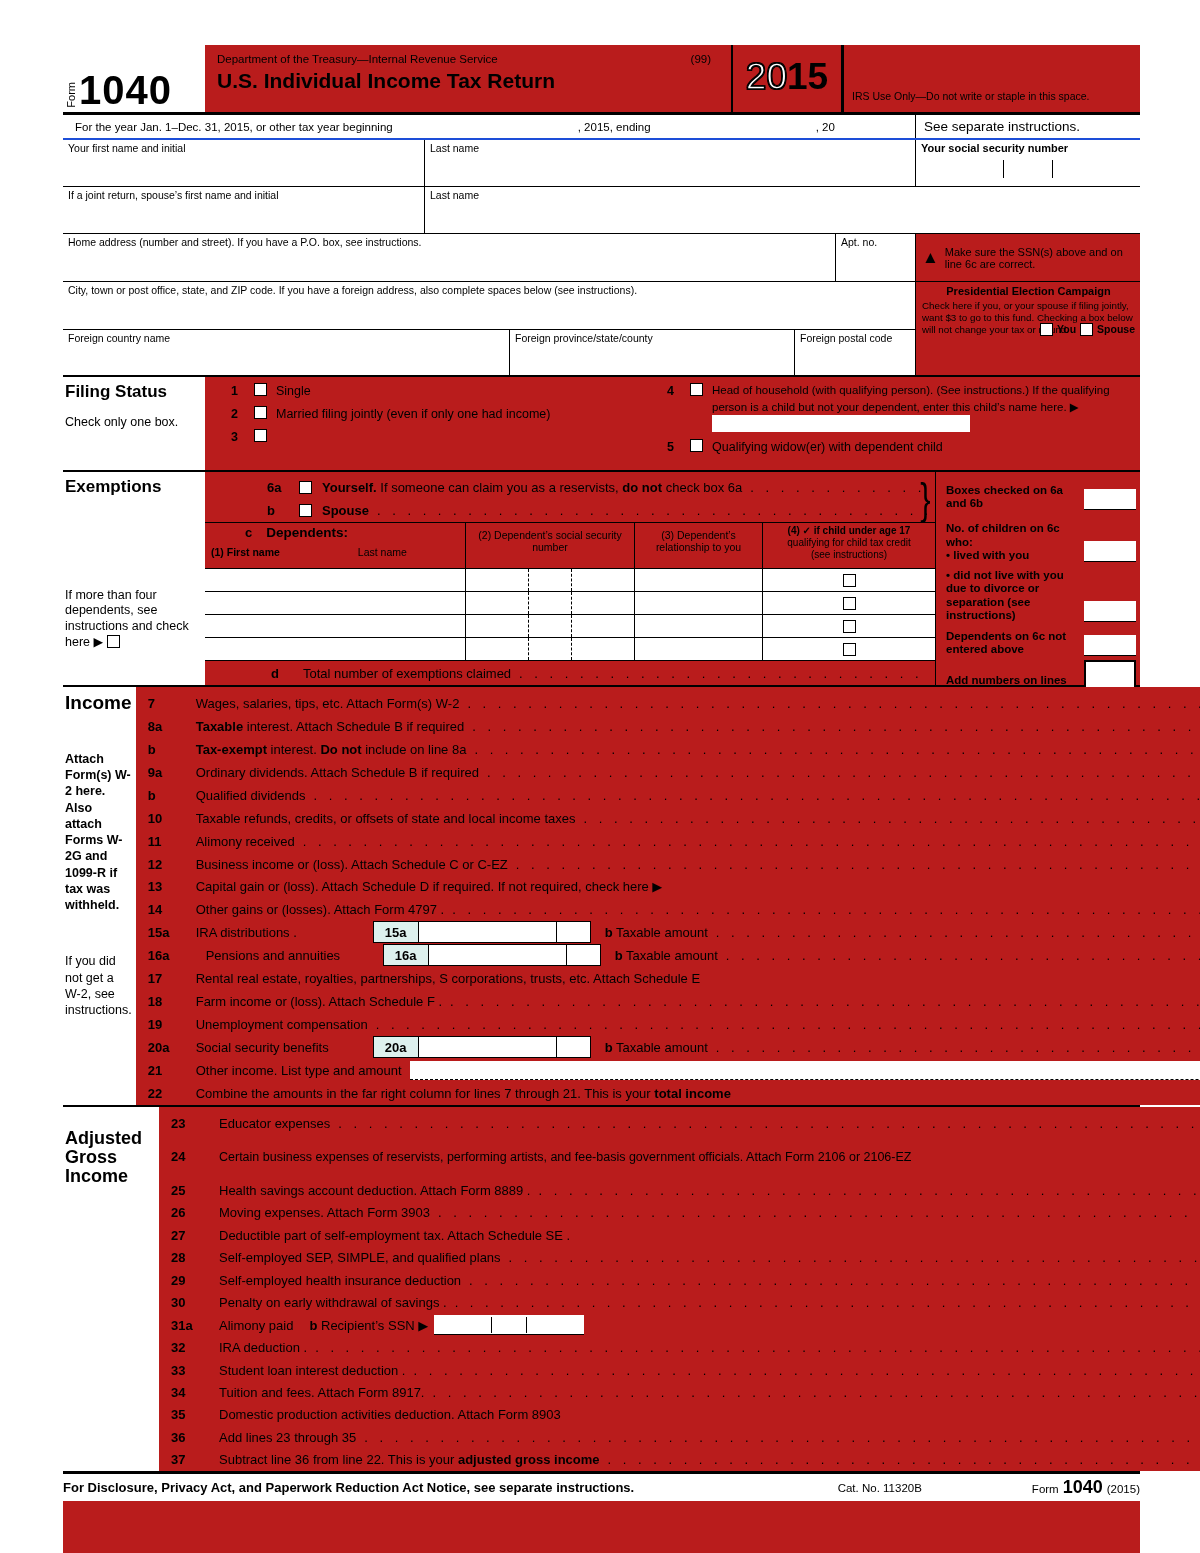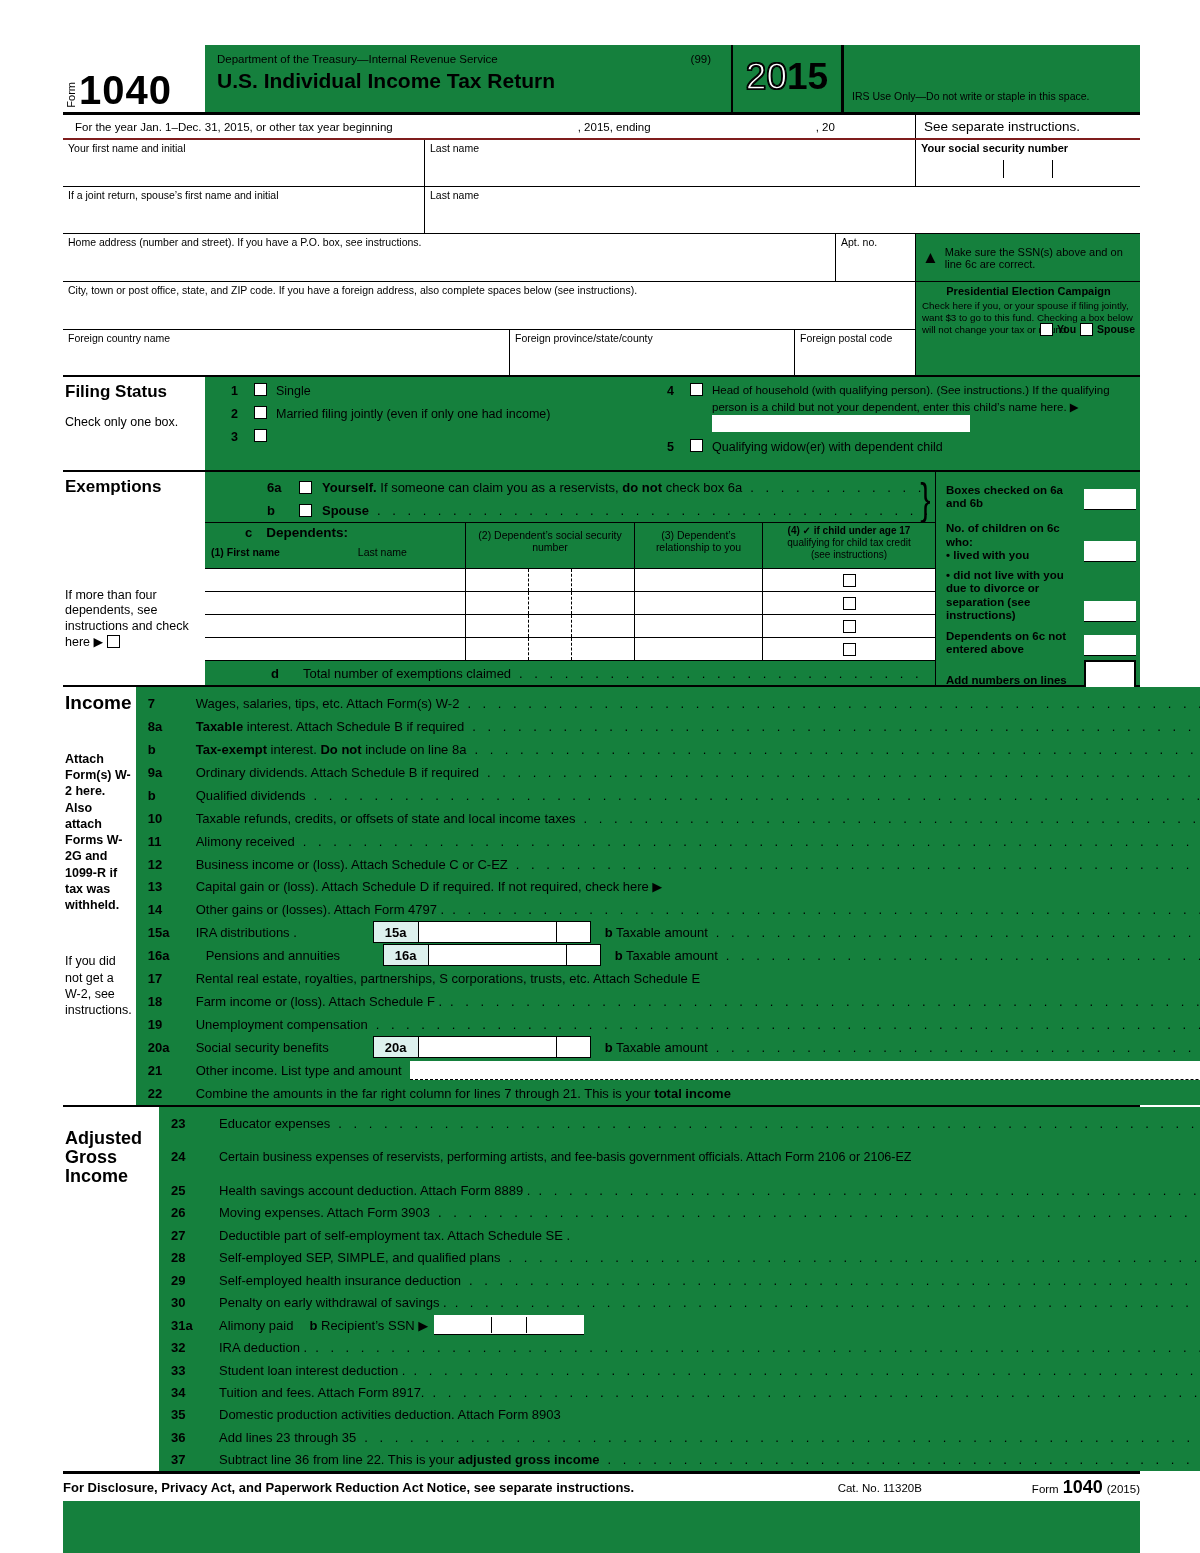--- a/index.html
+++ b/index.html
@@ -3,41 +3,41 @@
 <meta charset="utf-8">
 <style>
   * { margin:0; padding:0; box-sizing:border-box; }
   html,body { background:#888; }
   .page {
     position:relative; width:1200px; height:1553px; background:#fff;
     font-family:"Liberation Sans", sans-serif; color:#000; overflow:hidden;
     margin:0 auto;
   }
   .inner { margin:0 60px 0 63px; width:1077px; }
-  .band { background:#15803d; }
+  .band { background:#b91c1c; }
 
   
   .topgap { height:45px; }
   .hdr { display:flex; height:70px; border-bottom:3px solid #000; }
   .hdr-form { width:142px; background:#fff; display:flex; align-items:flex-end; padding:0 0 4px 2px; }
   .hdr-form .vert { writing-mode:vertical-rl; transform:rotate(180deg); font-size:11px; margin-right:2px; }
   .hdr-form .f1040 { font-size:40px; font-weight:bold; letter-spacing:1px; line-height:0.9; }
   .hdr-mid { flex:1; padding:8px 6px 4px 12px; }
   .hdr-dept { font-size:11.5px; display:flex; }
   .hdr-dept .d99 { margin-left:auto; padding-right:14px; }
   .hdr-title { font-size:21px; font-weight:bold; margin-top:4px; }
   .hdr-year { width:112px; border-left:2px solid #000; border-right:2px solid #000;
               display:flex; align-items:center; justify-content:center; font-size:37px; padding-bottom:4px; }
   .y-outline { color:#fff; -webkit-text-stroke:1.3px #000;
                text-shadow:-1px -1px 0 #000,1px -1px 0 #000,-1px 1px 0 #000,1px 1px 0 #000; }
   .y-bold { font-weight:bold; }
   .hdr-omb { width:140px; display:flex; align-items:flex-end; padding:0 4px 10px 8px; font-size:11.5px; }
   .hdr-irs { width:297px; border-left:1.5px solid #000; display:flex; align-items:flex-end; padding:0 2px 10px 8px; font-size:10.5px; }
 
-  .yearrow { display:flex; height:25px; border-bottom:2px solid #7f1d1d; align-items:center; font-size:11.5px; }
+  .yearrow { display:flex; height:25px; border-bottom:2px solid #1d4ed8; align-items:center; font-size:11.5px; }
   .yearrow .yl { padding-left:12px; }
   .yearrow .ym { margin-left:185px; }
   .yearrow .ye { margin-left:165px; }
   .yearrow .sep-instr { margin-left:auto; width:225px; border-left:1.5px solid #000; align-self:stretch;
                         display:flex; align-items:center; padding-left:8px; font-size:13.5px; }
 
   
   .frow { display:flex; border-bottom:1.5px solid #000; }
   .fcell { padding:2px 5px; font-size:10.5px; }
   .name-row { height:47px; }

